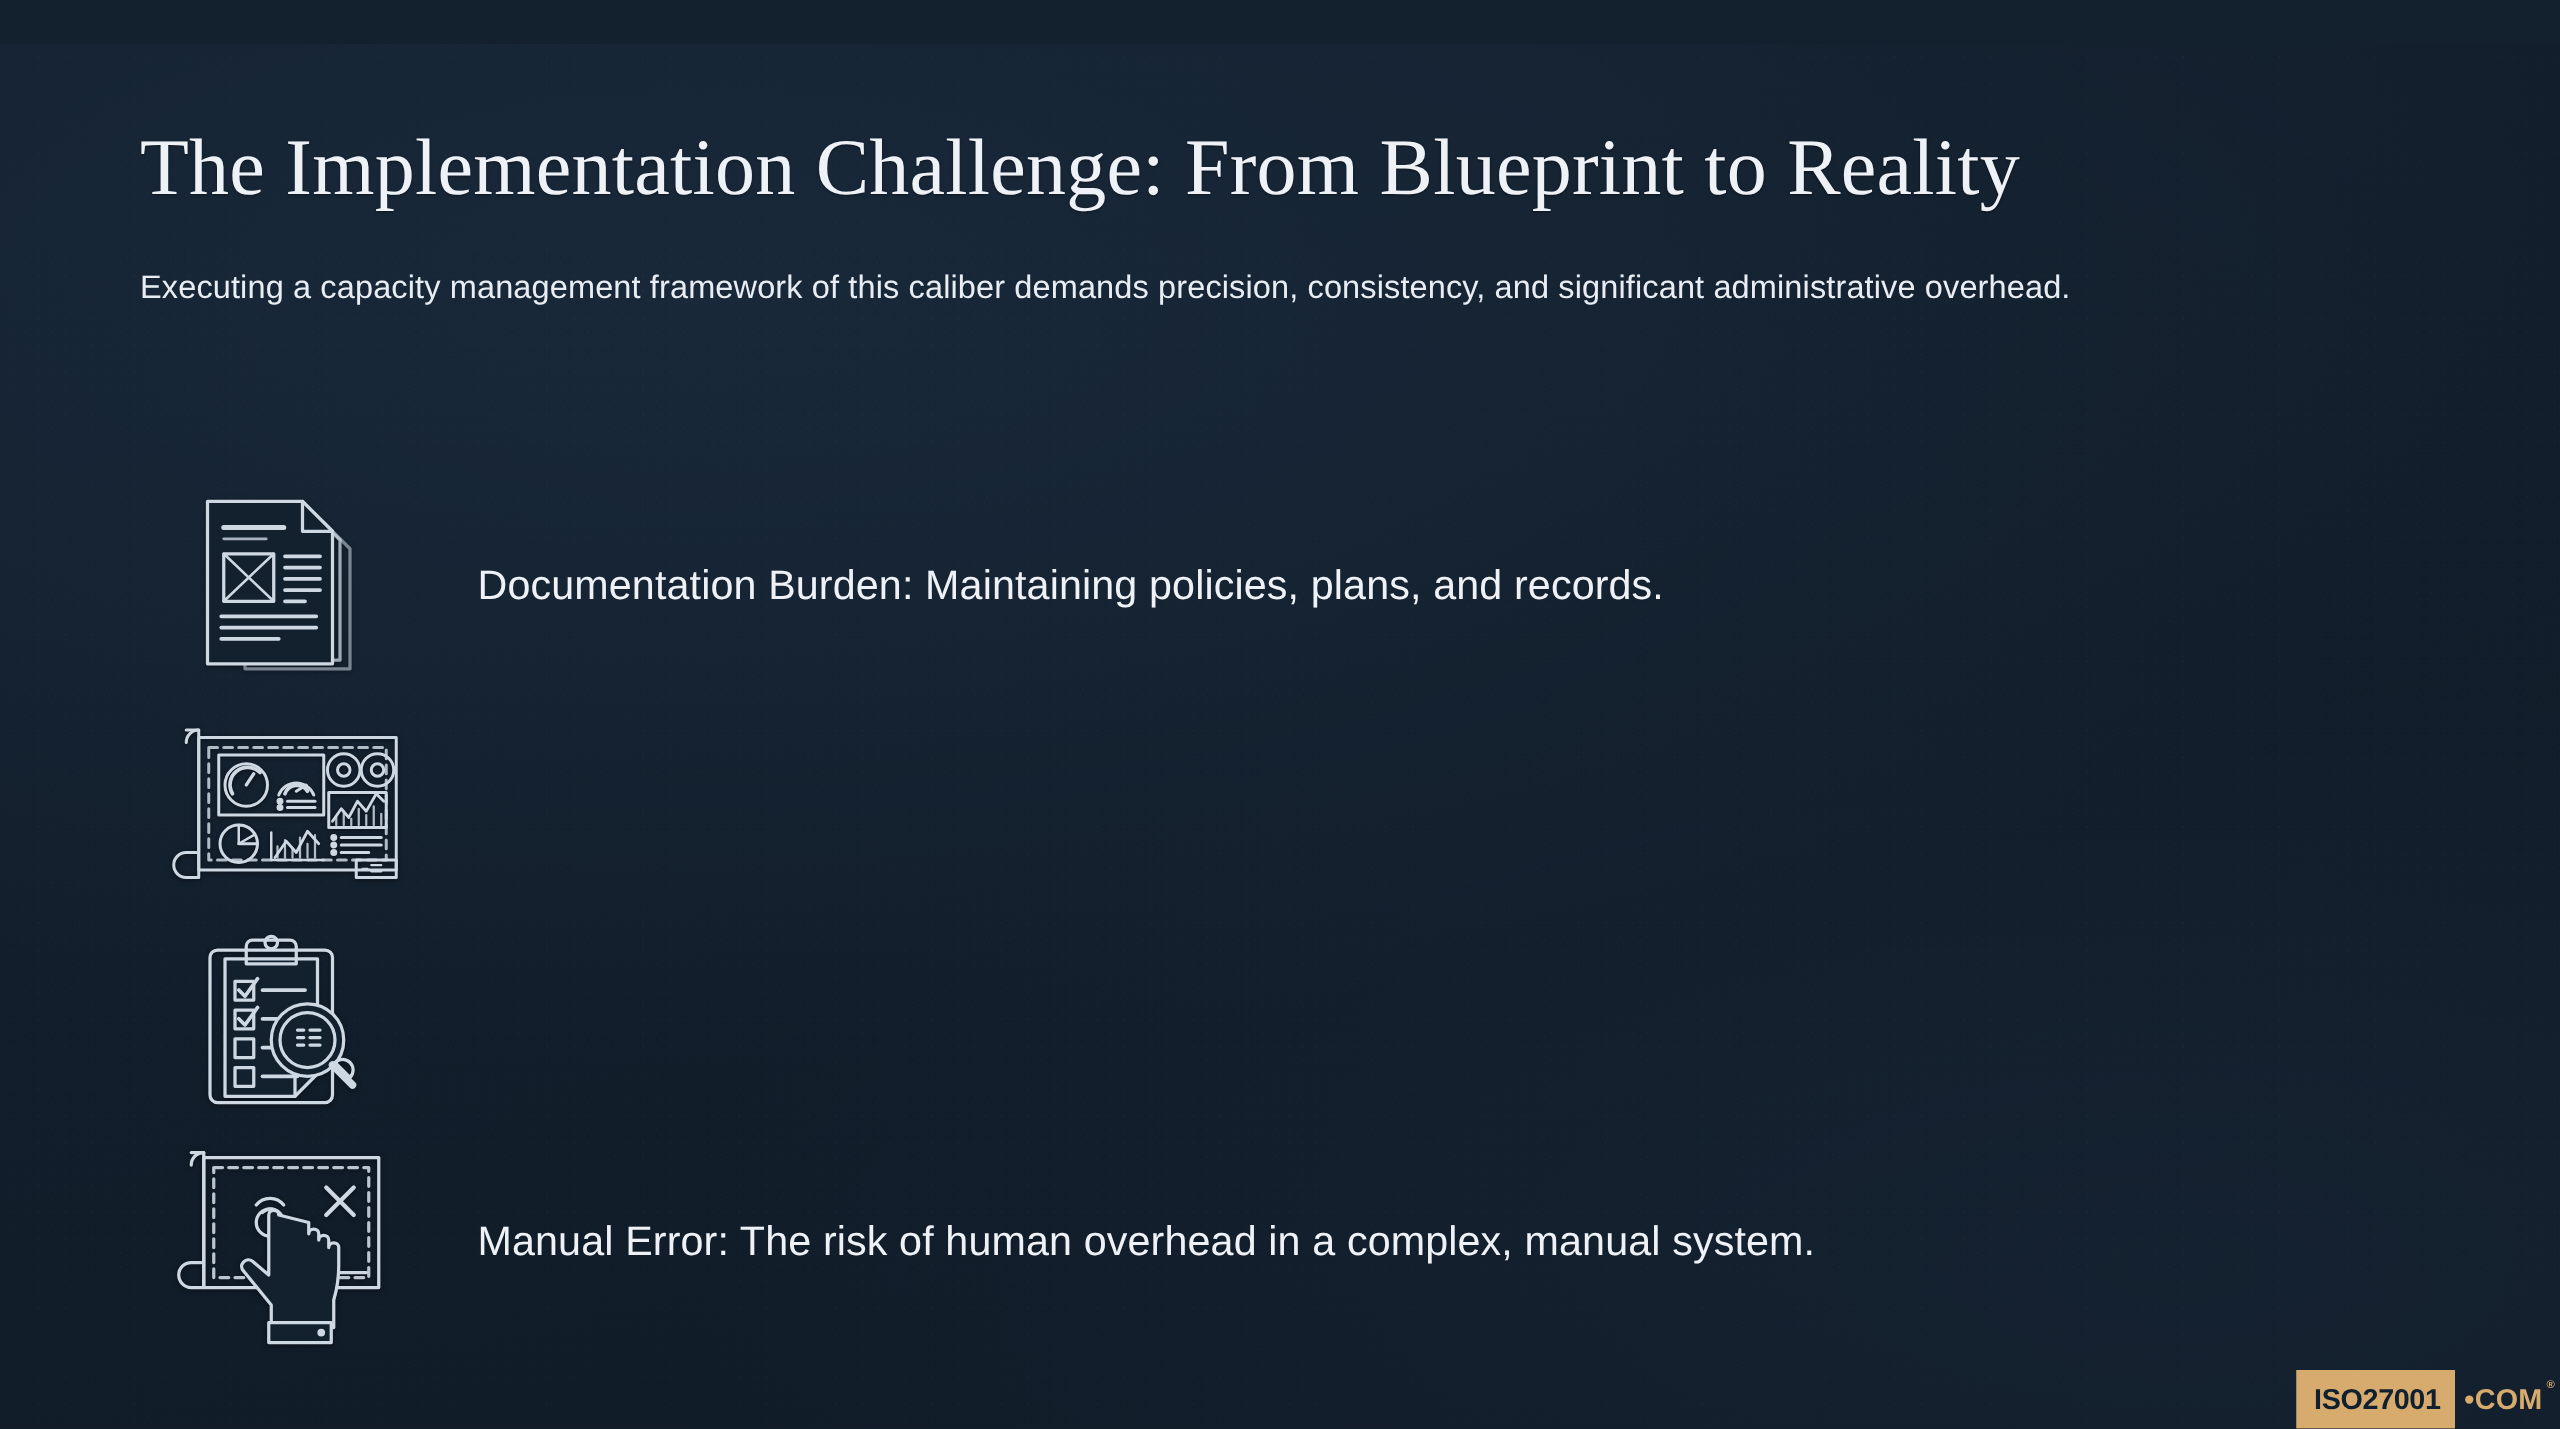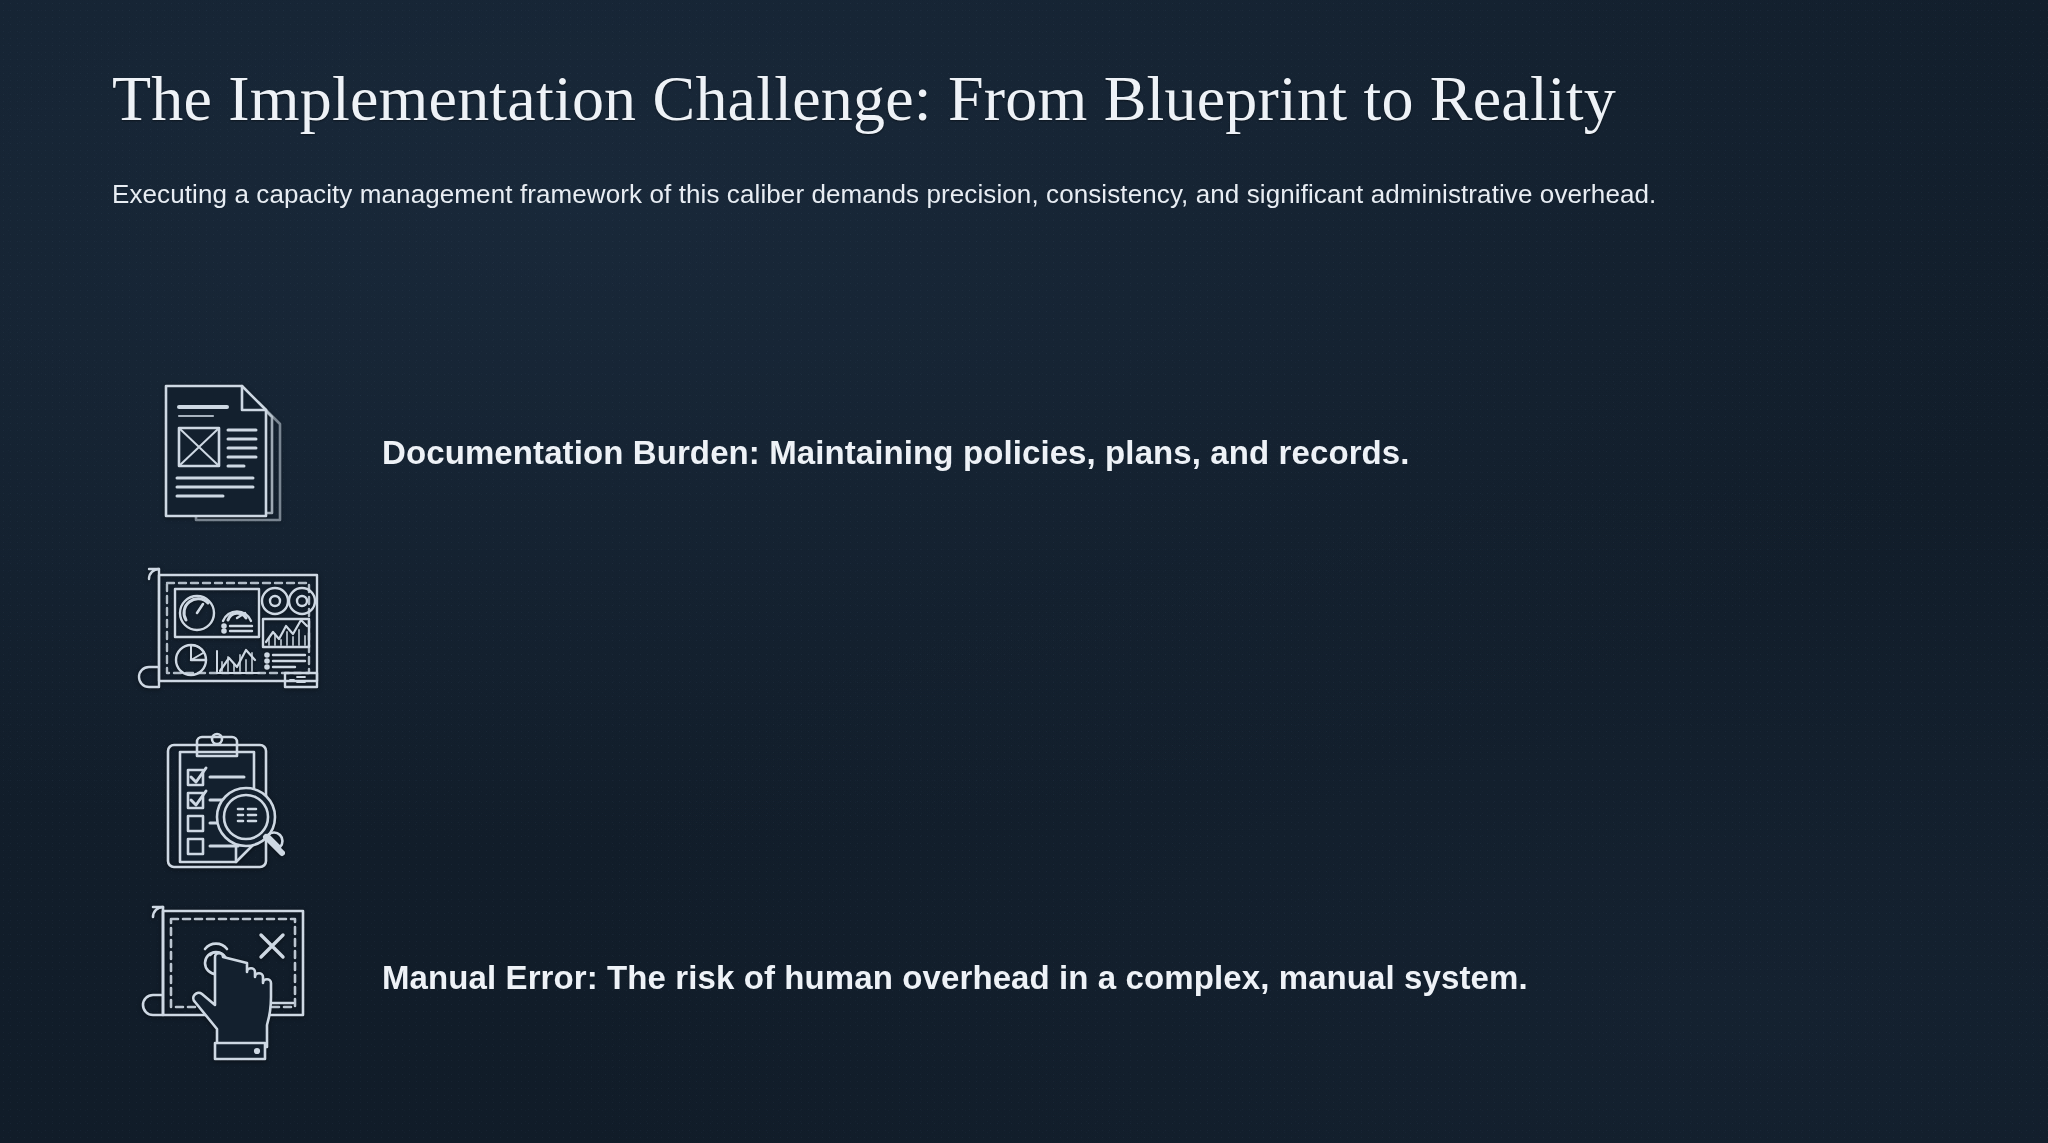--- a/index.html
+++ b/index.html
@@ -20,20 +20,21 @@
   
   #slide {
     position: absolute;
     inset: 0;
     background:
       radial-gradient(ellipse 120% 90% at 28% 18%, rgba(30,48,68,0.55) 0%, rgba(19,32,46,0) 62%),
       radial-gradient(ellipse 90% 70% at 85% 88%, rgba(26,42,60,0.42) 0%, rgba(19,32,46,0) 65%),
       linear-gradient(168deg, #16243300 0%, #101b27 100%),
       #13202e;
     overflow: hidden;
+    margin-top: 35px;
   }
 
   #noise {
     position: absolute;
     inset: 0;
     opacity: .40;
     pointer-events: none;
     background-image:
       radial-gradient(rgba(120,150,185,0.16) 0.6px, transparent 0.7px),
       radial-gradient(rgba(100,130,165,0.10) 0.6px, transparent 0.7px);
@@ -67,23 +68,22 @@
     line-height: 54px;
     font-weight: 400;
     color: #e8edf3;
     letter-spacing: .1px;
   }
 
   
   #bullets {
     position: absolute;
     left: 112px;
-    top: 365px;
+    top: 345px;
     width: 1840px;
-    font-weight: bold;
   }
 
   .bullet-row {
     display: flex;
     align-items: center;
     height: 175px;
   }
 
   .bullet-icon {
     width: 230px;
@@ -322,14 +322,21 @@
 
           <path d="M80 150 h50 v16 h-50 z" fill="#13202e"></path>
           <circle cx="122" cy="158" r="1.8" fill="#ced8e3"></circle>
         </svg>
       </div>
       <div class="bullet-text">Manual Error: The risk of human overhead in a complex, manual system.</div>
     </div>
 
   </div>
 
+  <div id="logo">
+    <div id="logo-mark">ISO27001</div>
+    <div id="logo-tld">
+      <span>•COM</span>
+      <span id="logo-reg">®</span>
+    </div>
+  </div>
 
 </div>
 
 </body></html>

